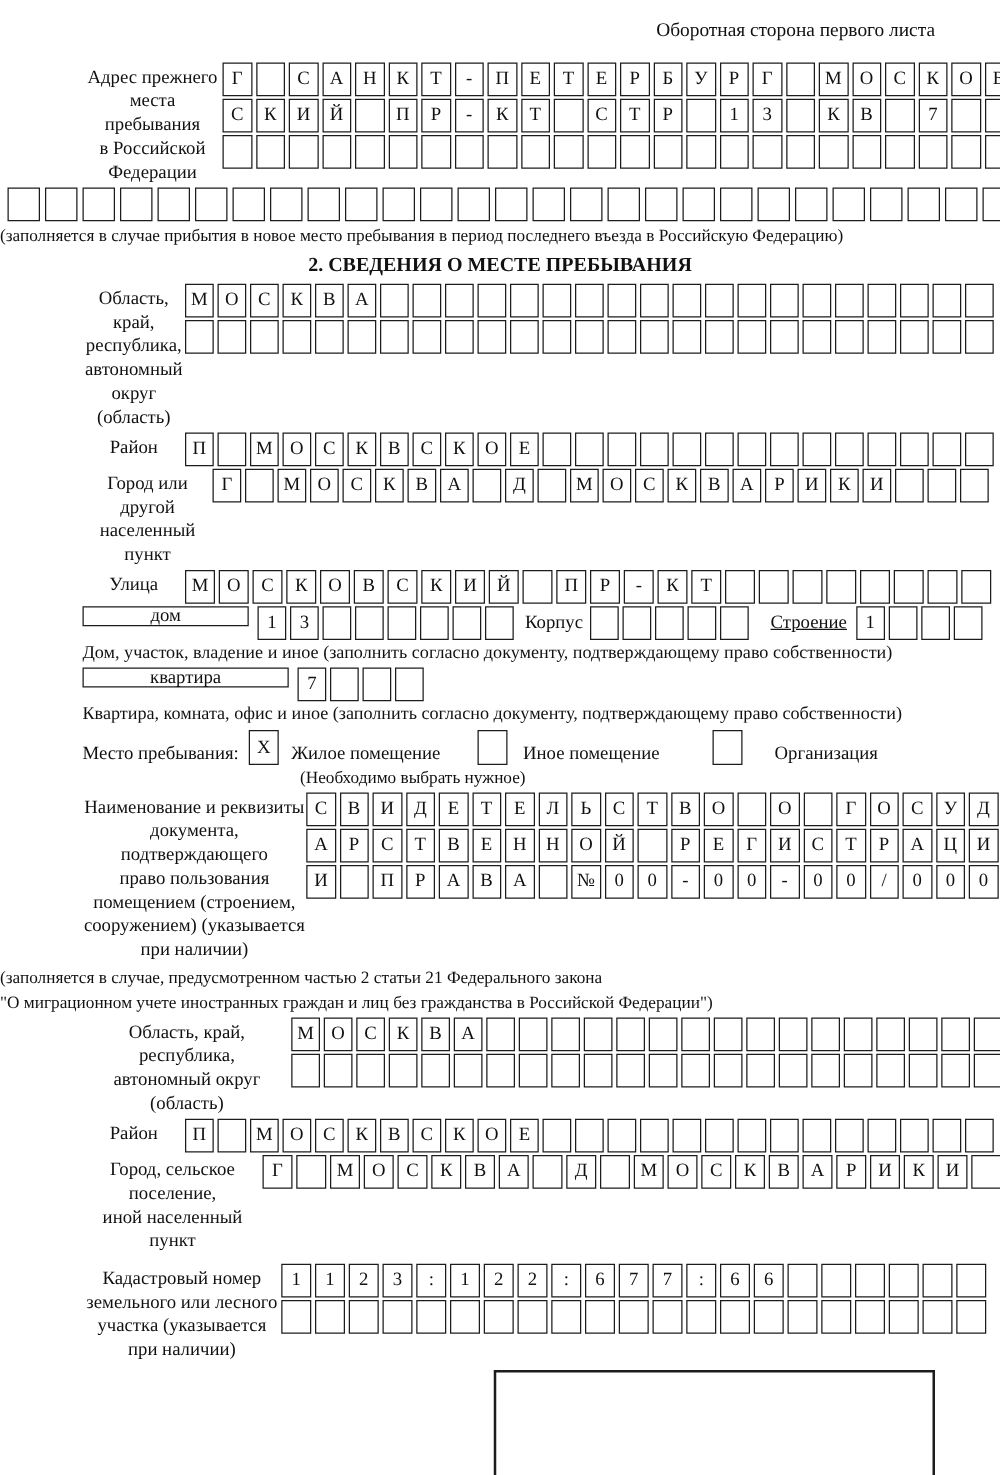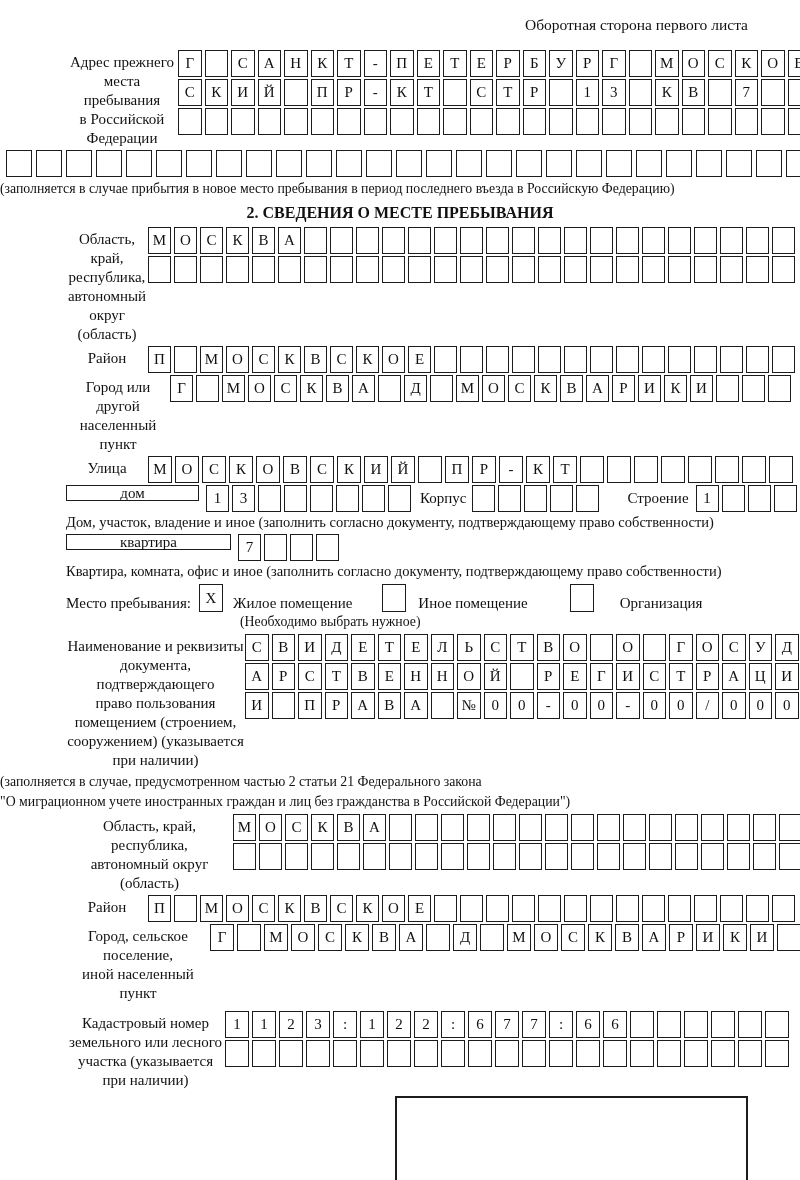--- a/index.html
+++ b/index.html
@@ -351,21 +351,21 @@
         <div class="cell"></div>
       </div>
     <div class="inline-lbl" style="margin-left:9px;margin-right:6px;">Корпус</div>
     <div class="grid">
         <div class="cell"></div>
         <div class="cell"></div>
         <div class="cell"></div>
         <div class="cell"></div>
         <div class="cell"></div>
       </div>
-    <div class="inline-lbl" style="margin-left:28px;margin-right:7px;">Строение</div>
+    <div class="inline-lbl" style="margin-left:17px;margin-right:7px;text-decoration:underline;">Строение</div>
     <div class="grid">
         <div class="cell">1</div>
         <div class="cell"></div>
         <div class="cell"></div>
         <div class="cell"></div>
       </div>
   </div>
   <div class="note-left">Дом, участок, владение и иное (заполнить согласно документу, подтверждающему право собственности)</div>
 
   <div class="row">

